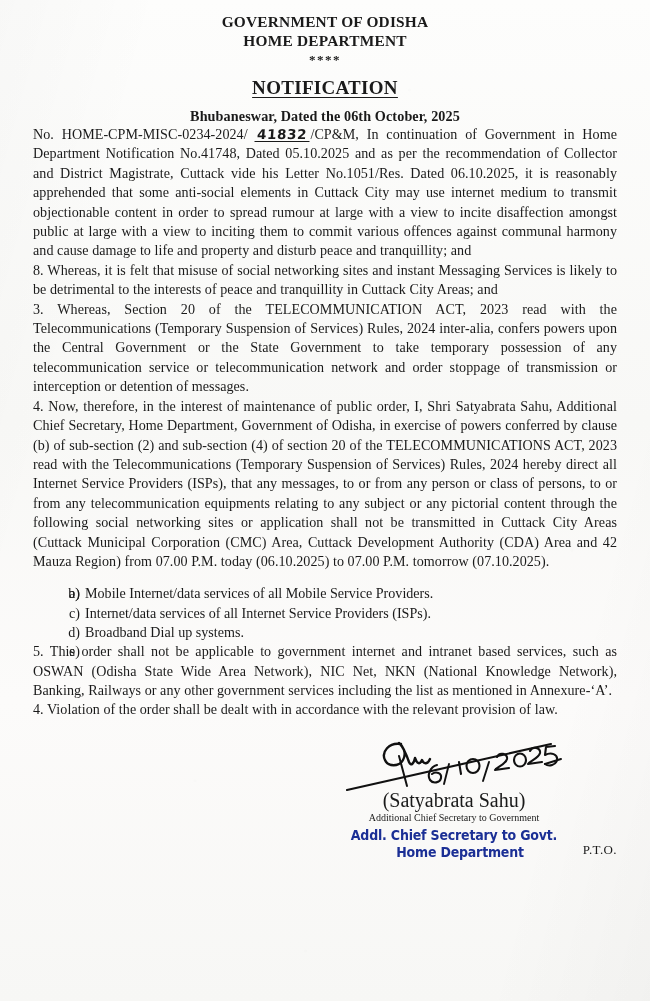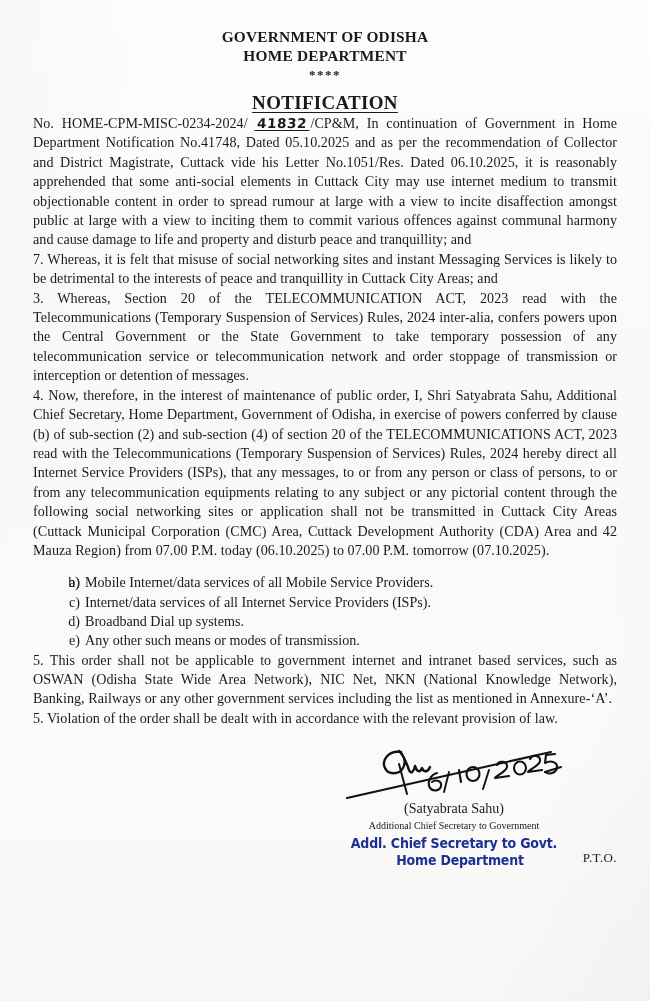--- a/index.html
+++ b/index.html
@@ -37,21 +37,21 @@
   }
   .content {
     position: relative;
     z-index: 2;
     padding: 0;
   }
 
   
   .header {
     text-align: center;
-    padding-top: 27px;
+    padding-top: 12px;
   }
   .header .line {
     font-weight: bold;
     font-size: 15.4px;
     letter-spacing: .2px;
     line-height: 19px;
   }
   .stars {
     font-weight: bold;
     font-size: 13px;
@@ -138,21 +138,21 @@
     width: 290px;
     margin-left: auto;
     margin-right: 18px;
   }
   .sigwrap {
     position: relative;
     height: 58px;
   }
   .sigwrap svg { display: block; margin: 0 auto; }
   .signame {
-    font-size: 14px;
+    font-size: 20px;
     line-height: 17px;
     text-align: center;
   }
   .sigtitle {
     font-size: 10px;
     line-height: 18px;
   }
   .stamp {
     color: #1b2f95;
     font-family: "DejaVu Sans", sans-serif;
@@ -179,30 +179,31 @@
 <div class="page"></div>
 <div class="noise"></div>
 
 <div class="content">
 
   <div class="header">
     <div class="line">GOVERNMENT OF ODISHA</div>
     <div class="line">HOME DEPARTMENT</div>
     <div class="stars">****</div>
     <div><span class="notification">NOTIFICATION</span></div>
+    <div class="dateline">Bhubaneswar, Dated the 06th October, 2025</div>
   </div>
 
   <div class="body">
 
     <p class="para p1">
       <span>No. HOME-CPM-MISC-0234-2024/</span>
       <span class="refnum">41832</span><span>/CP&amp;M, In continuation of Government in Home Department Notification No.41748, Dated 05.10.2025 and as per the recommendation of Collector and District Magistrate, Cuttack vide his Letter No.1051/Res. Dated 06.10.2025, it is reasonably apprehended that some anti-social elements in </span><b>Cuttack City</b><span> may use internet medium to transmit objectionable content in order to spread rumour at large with a view to incite disaffection amongst public at large with a view to inciting them to commit various offences against communal harmony and cause damage to life and property and disturb peace and tranquillity; and</span>
     </p>
 
-    <p class="para p2"><span>7. Whereas, it is felt that misuse of social networking sites and instant Messaging Services is likely to be detrimental to the interests of peace and tranquillity in </span><b>Cuttack City Areas</b><span>; and</span></p>
+    <p class="para p2"><span>8. Whereas, it is felt that misuse of social networking sites and instant Messaging Services is likely to be detrimental to the interests of peace and tranquillity in </span><b>Cuttack City Areas</b><span>; and</span></p>
 
     <p class="para p3">3. Whereas, Section 20 of the TELECOMMUNICATION ACT, 2023 read with the Telecommunications (Temporary Suspension of Services) Rules, 2024 inter-alia, confers powers upon the Central Government or the State Government to take temporary possession of any telecommunication service or telecommunication network and order stoppage of transmission or interception or detention of messages.</p>
 
     <p class="para p4"><span>4.  Now, therefore, in the interest of maintenance of public order, I, Shri Satyabrata Sahu, Additional Chief Secretary, Home Department, Government of Odisha, in exercise of powers conferred by clause (b) of sub-section (2) and sub-section (4) of section 20 of the TELECOMMUNICATIONS ACT, 2023 read with the Telecommunications (Temporary Suspension of Services) Rules, 2024 hereby direct all Internet Service Providers (ISPs), that any messages, to or from any person or class of persons, to or from any telecommunication equipments relating to any subject or any pictorial content through the following social networking sites or application shall not be transmitted in </span><b>Cuttack City Areas (Cuttack Municipal Corporation (CMC) Area, Cuttack Development Authority (CDA) Area and 42 Mauza Region) from 07.00 P.M. today (06.10.2025) to 07.00 P.M. tomorrow (07.10.2025).</b></p>
 
     <ol class="alpha">
       <li>
         <span class="mark">a)</span>
       </li>
       <li>
@@ -212,27 +213,26 @@
       <li>
         <span class="mark">c)</span>
         <span>Internet/data services of all Internet Service Providers (ISPs).</span>
       </li>
       <li>
         <span class="mark">d)</span>
         <span>Broadband Dial up systems.</span>
       </li>
       <li>
         <span class="mark">e)</span>
-        <span>Any other such means or modes of transmission.</span>
       </li>
     </ol>
 
     <p class="para p5"><span>5. This order shall not be applicable to government internet and intranet based services, such as OSWAN (Odisha State Wide Area Network), NIC Net, NKN (National Knowledge Network), Banking, Railways or any other government services including the list as mentioned in </span><b>Annexure-‘A’</b><span>.</span></p>
 
-    <p class="para p6">5. Violation of the order shall be dealt with in accordance with the relevant provision of law.</p>
+    <p class="para p6">4. Violation of the order shall be dealt with in accordance with the relevant provision of law.</p>
 
     <div class="sigblock">
 
       <div class="sigwrap">
         <svg width="250" height="58" viewBox="0 0 250 58" fill="none">
 
           <path d="M18 56 L222 10" stroke="#111" stroke-width="2.1" stroke-linecap="round"></path>
 
           <path d="M72 10 C60 8, 52 18, 56 26 C59 33, 70 33, 74 26 C78 19, 74 12, 70 9
                    C75 14, 78 22, 80 28 C82 33, 85 29, 86 24 C88 30, 91 31, 93 26

